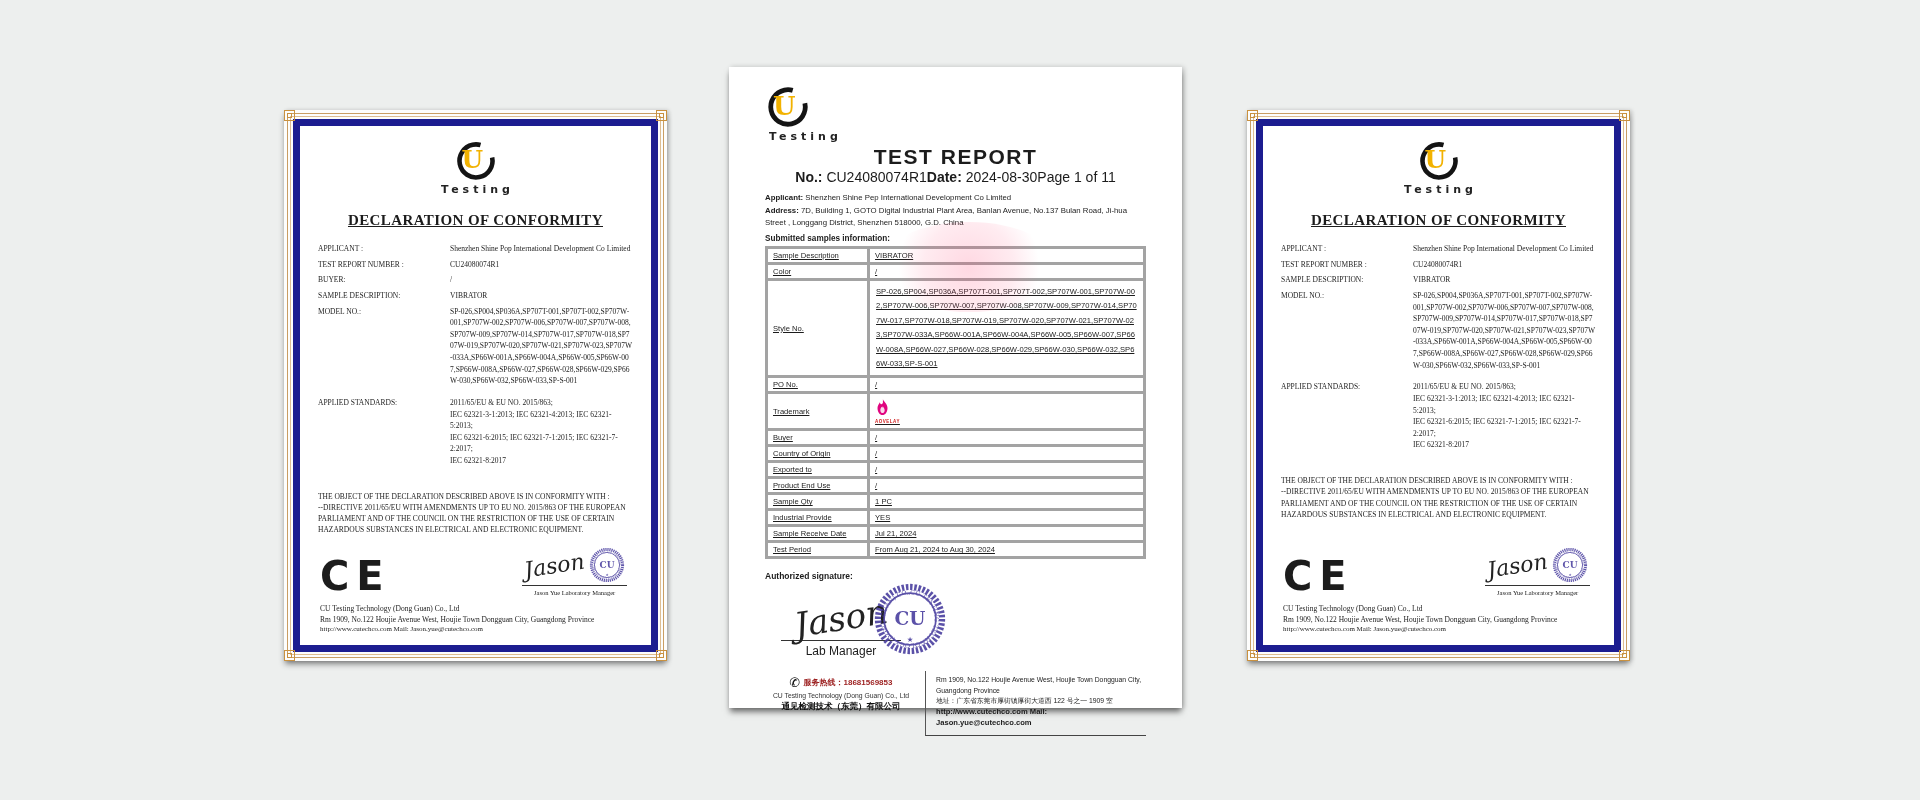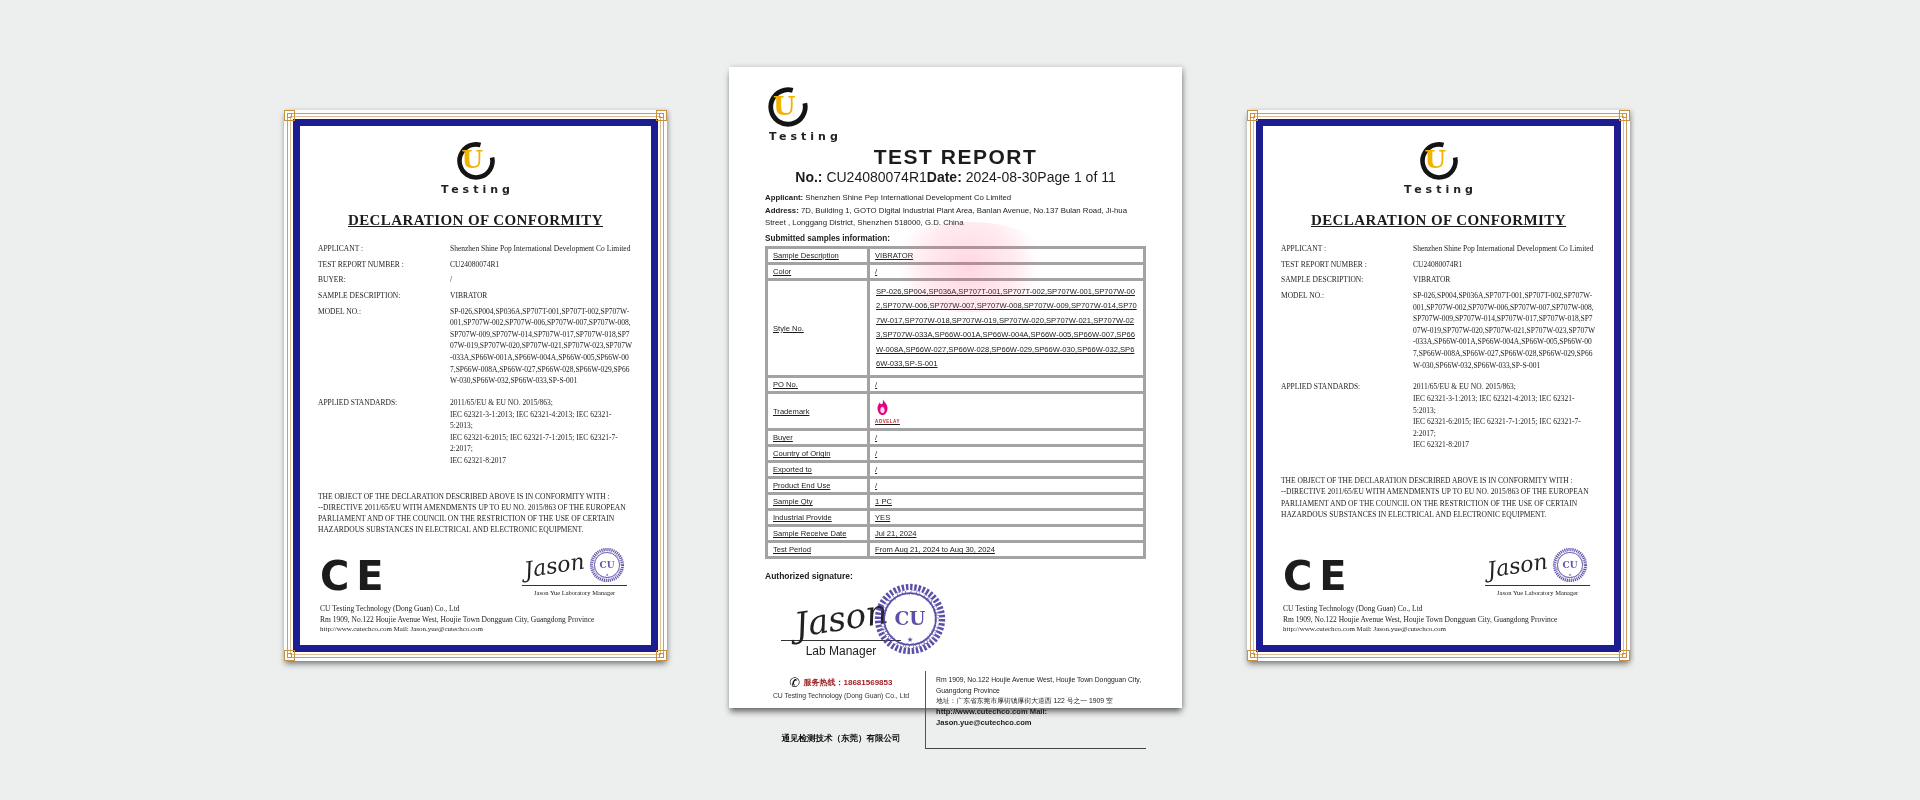--- a/index.html
+++ b/index.html
@@ -63,21 +63,21 @@
   .r-sigleft { text-align:center; }
   .r-sigleft .script { font-size:34px; }
   .r-sigleft .sline { border-bottom:1.5px solid #333; width:120px; margin:2px auto 0; }
   .r-labmgr { font-size:12px; margin-top:3px; }
   .r-footer { margin-top:auto; display:flex; align-items:stretch; }
   .rf-left { width:42%; padding:4px 8px 4px 0; display:flex; flex-direction:column; align-items:center; gap:2px; }
   .rf-right { flex:1; border-left:1px solid #555; border-bottom:1.5px solid #444; padding:4px 2px 6px 10px; font-size:6.8px; line-height:1.5; }
   .hotline { font-size:8px; font-weight:bold; color:#9c1f1f; display:flex; align-items:center; gap:3px; }
   .phone-glyph { font-size:13px; color:#111; font-family:"DejaVu Sans",sans-serif; }
   .rf-co-en { font-size:6.8px; color:#333; }
-  .rf-co-cn { font-size:8.5px; font-weight:bold; color:#111;margin-top:32px; }
+  .rf-co-cn { font-size:8.5px; font-weight:bold; color:#111; }
   .watermark { position:absolute; pointer-events:none; border-radius:50%;
                background:radial-gradient(circle, rgba(255,60,110,.20) 0%, rgba(255,60,110,.10) 45%, transparent 70%); }
 
   svg text { font-family:"DejaVu Serif",serif; }
 </style>
 </head>
 <body>
 
 <div class="cert left">
   <span class="corner tl">

